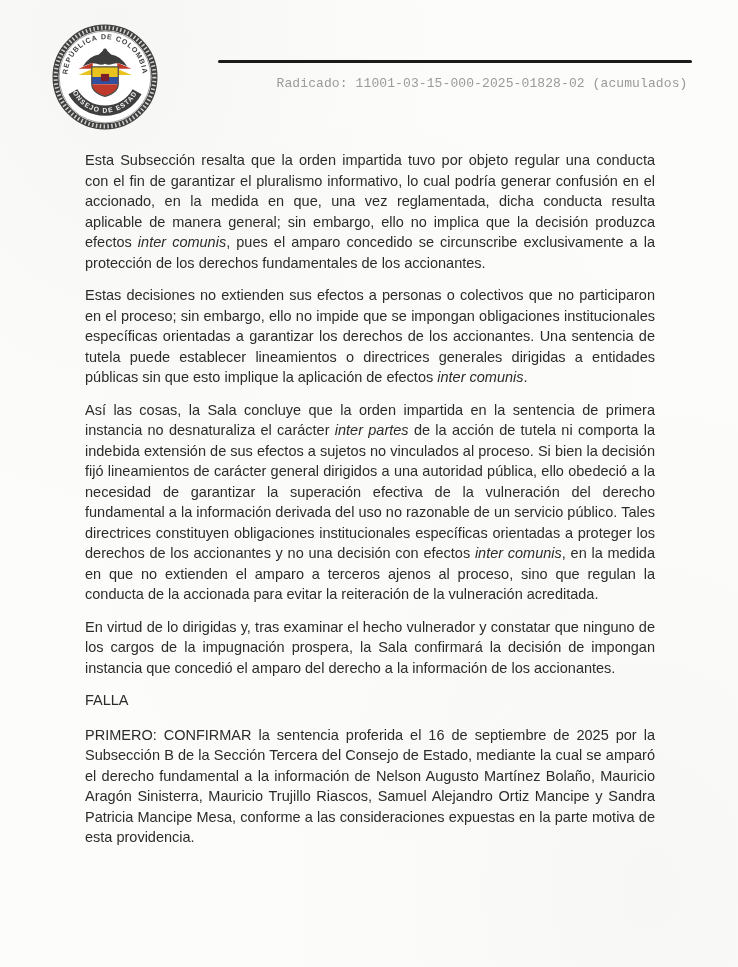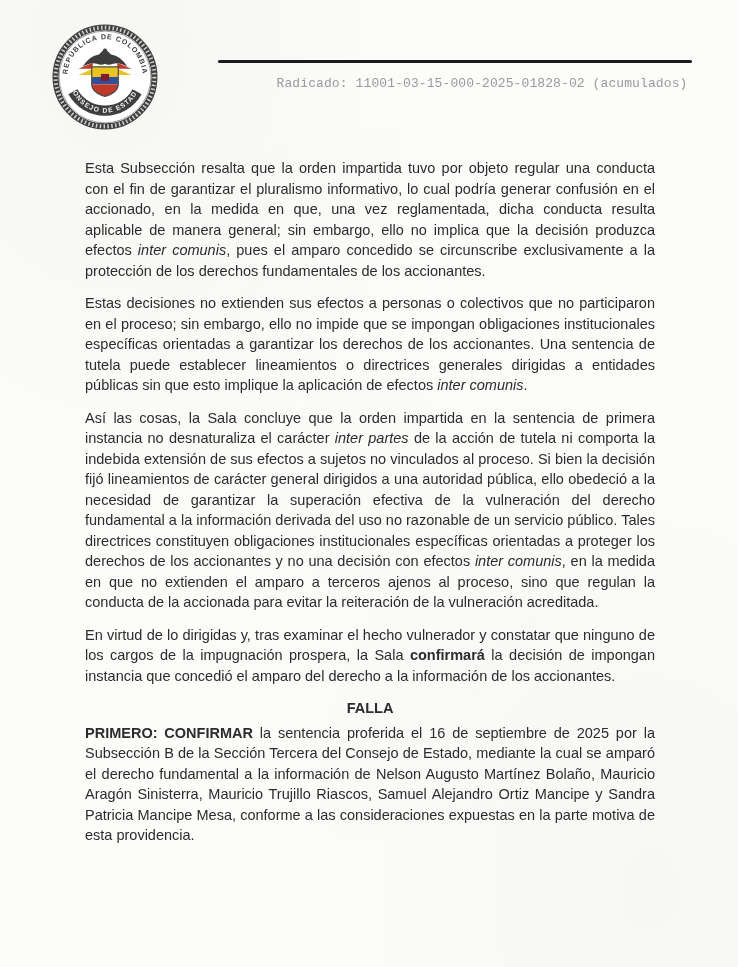--- a/index.html
+++ b/index.html
@@ -22,31 +22,31 @@
     position:absolute;left:218px;top:60px;width:474px;height:3px;
     background:#1b1b1b;border-radius:2px;
   }
   .header-meta{
     position:absolute;left:272px;top:74px;width:420px;
     text-align:center;color:#9a9a9a;
     font-size:13px;line-height:19px;letter-spacing:0.1px;font-family:Liberation Mono, monospace;
   }
   
   .doc{
-    position:absolute;left:85px;top:158px;width:570px;
+    position:absolute;left:85px;top:150px;width:570px;
     color:#2c2c2c;
   }
   .doc p{
     margin:0 0 12px 0;
     font-size:14.5px;line-height:20.5px;
     text-align:justify;
   }
-  .doc p.center{text-align:center;margin-top:2px;margin-bottom:4px;}
+  .doc p.center{margin-top:2px;margin-bottom:14px;}
   .it{font-style:italic;}
-  .bd{font-weight:bold;}
+  .bd{font-weight:normal;}
   .seal-top-text{font-size:7px;font-weight:bold;letter-spacing:0.9px;fill:#3d3d3d;}
   .seal-bottom-text{font-size:6.6px;font-weight:bold;letter-spacing:1.1px;fill:#f1f1ee;}
 </style>
 </head>
 <body>
 
 <div class="page">
 
   <div class="seal">
     <svg viewBox="0 0 104 104" xmlns="http://www.w3.org/2000/svg" xmlns:xlink="http://www.w3.org/1999/xlink">

